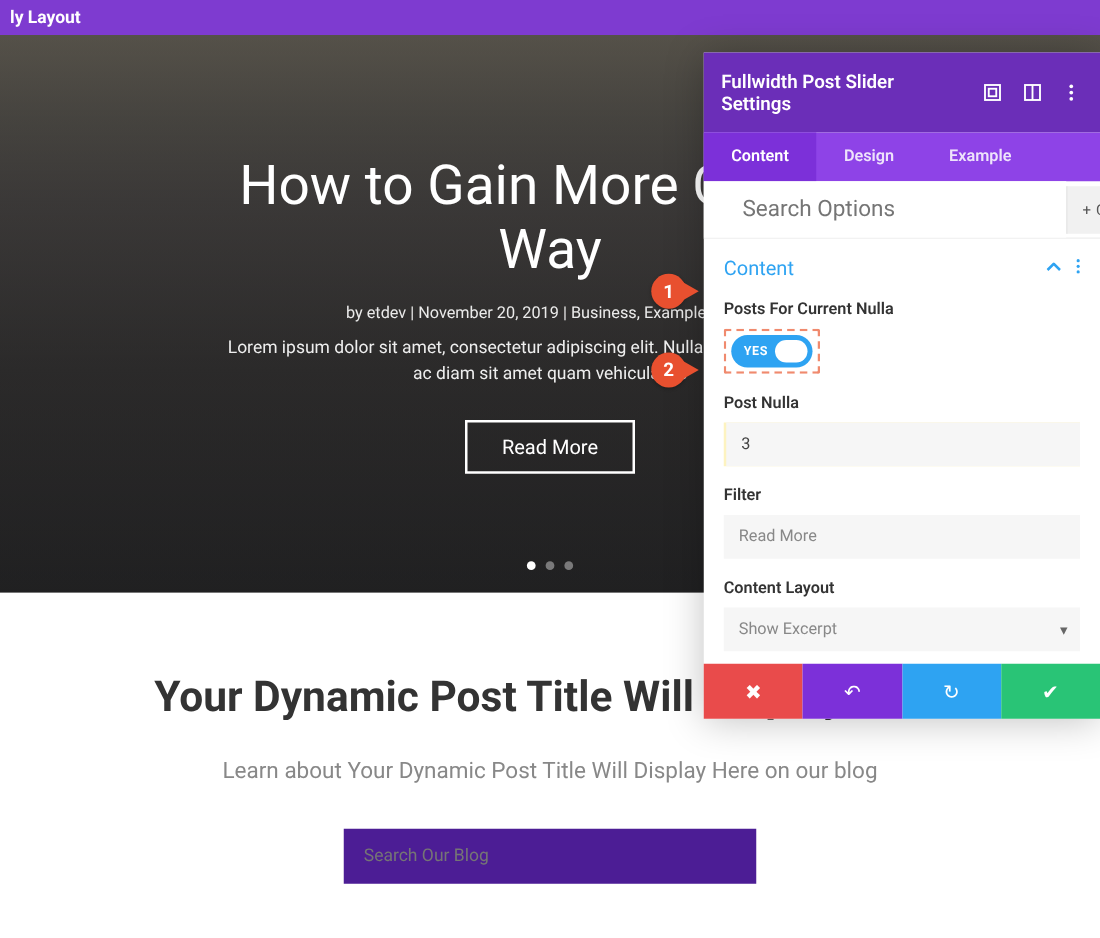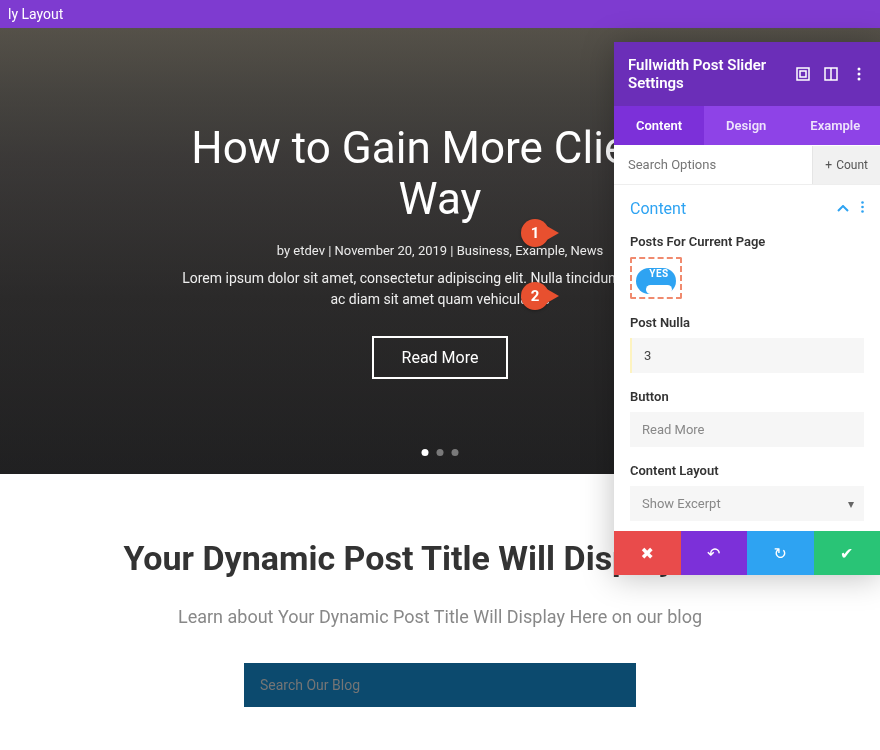--- a/index.html
+++ b/index.html
@@ -1,53 +1,53 @@
 <!DOCTYPE html>
 <html><head>
   <meta charset="utf-8">
   <style>
     * { margin: 0; padding: 0; box-sizing: border-box; font-family: -apple-system, BlinkMacSystemFont, "Segoe UI", Roboto, sans-serif; }
     body { width: 880px; height: 750px; background: #fff; position: relative; overflow: hidden; }
     
-    .top-bar { background: #7e3bd0; color: #fff; height: 28px; display: flex; align-items: center; padding: 0 8px; font-size: 14px; font-weight: 400; }
+    .top-bar { background: #7e3bd0; color: #fff; height: 28px; display: flex; align-items: center; padding: 0 8px; font-size: 14px; font-weight: 700; }
     
     .hero {
       position: relative; height: 446px; 
       background: linear-gradient(rgba(20,20,25,0.45), rgba(20,20,25,0.45)),
                   linear-gradient(180deg, #8a8370 0%, #6e6a5e 15%, #5a5650 30%, #3e3c38 60%, #2a2a28 100%);
       display: flex; flex-direction: column; align-items: center; justify-content: center;
       color: #fff; text-align: center; padding: 0 40px;
     }
     .hero-title { font-size: 44px; font-weight: 400; line-height: 1.15; margin-bottom: 18px; max-width: 520px; }
     .hero-meta { font-size: 13px; opacity: 0.9; margin-bottom: 10px; }
     .hero-excerpt { font-size: 14px; opacity: 0.92; line-height: 1.5; max-width: 520px; margin-bottom: 26px; }
     .hero-btn { display: inline-block; border: 2px solid #fff; padding: 10px 28px; font-size: 16px; background: transparent; color: #fff; cursor: pointer; }
     .dots { position: absolute; bottom: 18px; left: 50%; transform: translateX(-50%); display: flex; gap: 8px; }
     .dot { width: 7px; height: 7px; border-radius: 50%; background: rgba(255,255,255,0.4); }
     .dot.active { background: #fff; }
     
     
-    .panel { position: absolute; top: 42px; right: 0; width: 266px; background: #fff; box-shadow: 0 2px 30px rgba(0,0,0,0.25); z-index: 10; }
+    .panel { position: absolute; top: 42px; right: 0; width: 317px; background: #fff; box-shadow: 0 2px 30px rgba(0,0,0,0.25); z-index: 10; }
     .panel-header { background: #6b2eb8; color: #fff; display: flex; align-items: center; padding: 14px 14px; font-size: 15px; font-weight: 600; }
     .panel-header .spacer { flex: 1; }
     .panel-header .hicon { width: 18px; height: 18px; margin-left: 14px; display: flex; align-items: center; justify-content: center; cursor: pointer; }
     .tabs { background: #8e43e7; display: flex; color: #fff; font-size: 13px; font-weight: 600; }
     .tab { padding: 12px 22px; cursor: pointer; opacity: 0.85; }
     .tab.active { background: #7c30d9; opacity: 1; }
     .searchrow { display: flex; align-items: center; border-bottom: 1px solid #eee; }
-    .searchrow input { flex: 1; border: none; padding: 12px 14px; font-size: 13px; color: #888; outline: none; }
+    .searchrow input { flex: 1; border: none; padding: 12px 31px; font-size: 18px; color: #888; outline: none; }
     .filter-btn { display: flex; align-items: center; gap: 4px; background: #f1f1f1; border-left: 1px solid #e5e5e5; padding: 12px 12px; font-size: 12px; color: #555; cursor: pointer; }
     
     .section-head { display: flex; align-items: center; padding: 14px 16px 10px; color: #2ea3f2; font-size: 16px; }
     .section-head .spacer { flex: 1; }
     .section-head .sicon { color: #2ea3f2; margin-left: 12px; cursor: pointer; font-size: 13px; }
     
     .field { padding: 6px 16px 10px; }
     .field-label { font-size: 13px; font-weight: 600; color: #333; margin-bottom: 8px; }
-    .toggle { display: inline-flex; align-items: center; background: #2ea3f2; border-radius: 16px; height: 26px; padding: 0 4px 0 10px; cursor: pointer; gap: 6px; flex-direction: column; }
+    .toggle { display: inline-flex; align-items: center; background: #2ea3f2; border-radius: 16px; height: 26px; padding: 0 4px 0 10px; cursor: pointer; gap: 6px; }
     .toggle-text { color: #fff; font-size: 10px; font-weight: 700; letter-spacing: 0.5px; }
     .toggle-knob { width: 26px; height: 18px; background: #fff; border-radius: 10px; }
     .highlight-box { border: 2px dashed #f08a6e; padding: 3px 4px; display: inline-block; border-radius: 2px; }
     .highlight-strip { background: #fdf3c0; padding-left: 2px; }
     
     .text-input { width: 100%; background: #f6f6f6; border: none; padding: 10px 12px; font-size: 13px; color: #888; outline: none; }
     .text-input.num { color: #444; }
     .select-wrap { position: relative; }
     .select-caret { position: absolute; right: 10px; top: 50%; transform: translateY(-50%); font-size: 12px; color: #666; pointer-events: none; }
     
@@ -60,21 +60,21 @@
     
     
     .callout { position: absolute; width: 40px; height: 30px; z-index: 20; display: flex; align-items: center; }
     .callout .bubble { width: 28px; height: 28px; background: #e8502f; border-radius: 50%; color: #fff; font-weight: 700; font-size: 15px; display: flex; align-items: center; justify-content: center; box-shadow: 0 1px 3px rgba(0,0,0,0.3); }
     .callout .tail { width: 0; height: 0; border-top: 8px solid transparent; border-bottom: 8px solid transparent; border-left: 14px solid #e8502f; margin-left: -4px; }
     
     
     .page-content { padding: 64px 40px 40px; text-align: center; }
     .page-title { font-size: 34px; font-weight: 700; color: #333; margin-bottom: 28px; }
     .page-sub { font-size: 18px; color: #888; margin-bottom: 36px; }
-    .blog-search { width: 392px; margin: 0 auto; background: #0c4a6e; border: none; padding: 14px 16px; font-size: 14px; color: #999; outline: none; }
+    .blog-search { width: 330px; margin: 0 auto; background: #4c1d95; border: none; padding: 14px 16px; font-size: 14px; color: #999; outline: none; }
   </style>
 </head>
 <body>
 
 <div class="top-bar">
   <span>ly Layout</span>
 </div>
 
 <div class="hero">
   <h1 class="hero-title">How to Gain More Clients Way</h1>
@@ -135,38 +135,38 @@
     <span class="sicon">
       <svg width="3" height="12" viewBox="0 0 3 12" fill="#2ea3f2">
           <circle cx="1.5" cy="1.5" r="1.3"></circle>
           <circle cx="1.5" cy="6" r="1.3"></circle>
           <circle cx="1.5" cy="10.5" r="1.3"></circle>
         </svg>
     </span>
   </div>
 
   <div class="field">
-    <div class="field-label">Posts For Current Page</div>
+    <div class="field-label">Posts For Current Nulla</div>
     <span class="highlight-box">
       <span class="toggle">
         <span class="toggle-text">YES</span>
         <span class="toggle-knob"></span>
       </span>
     </span>
   </div>
 
   <div class="field">
     <div class="field-label">Post Nulla</div>
     <div class="highlight-strip">
       <input class="text-input num" value="3" style="">
     </div>
   </div>
 
   <div class="field">
-    <div class="field-label">Button</div>
+    <div class="field-label">Filter</div>
     <input class="text-input" value="Read More" style="">
   </div>
 
   <div class="field">
     <div class="field-label">Content Layout</div>
     <div class="select-wrap">
       <input class="text-input" readonly="" value="Show Excerpt" style="">
       <span class="select-caret">▾</span>
     </div>
   </div>

